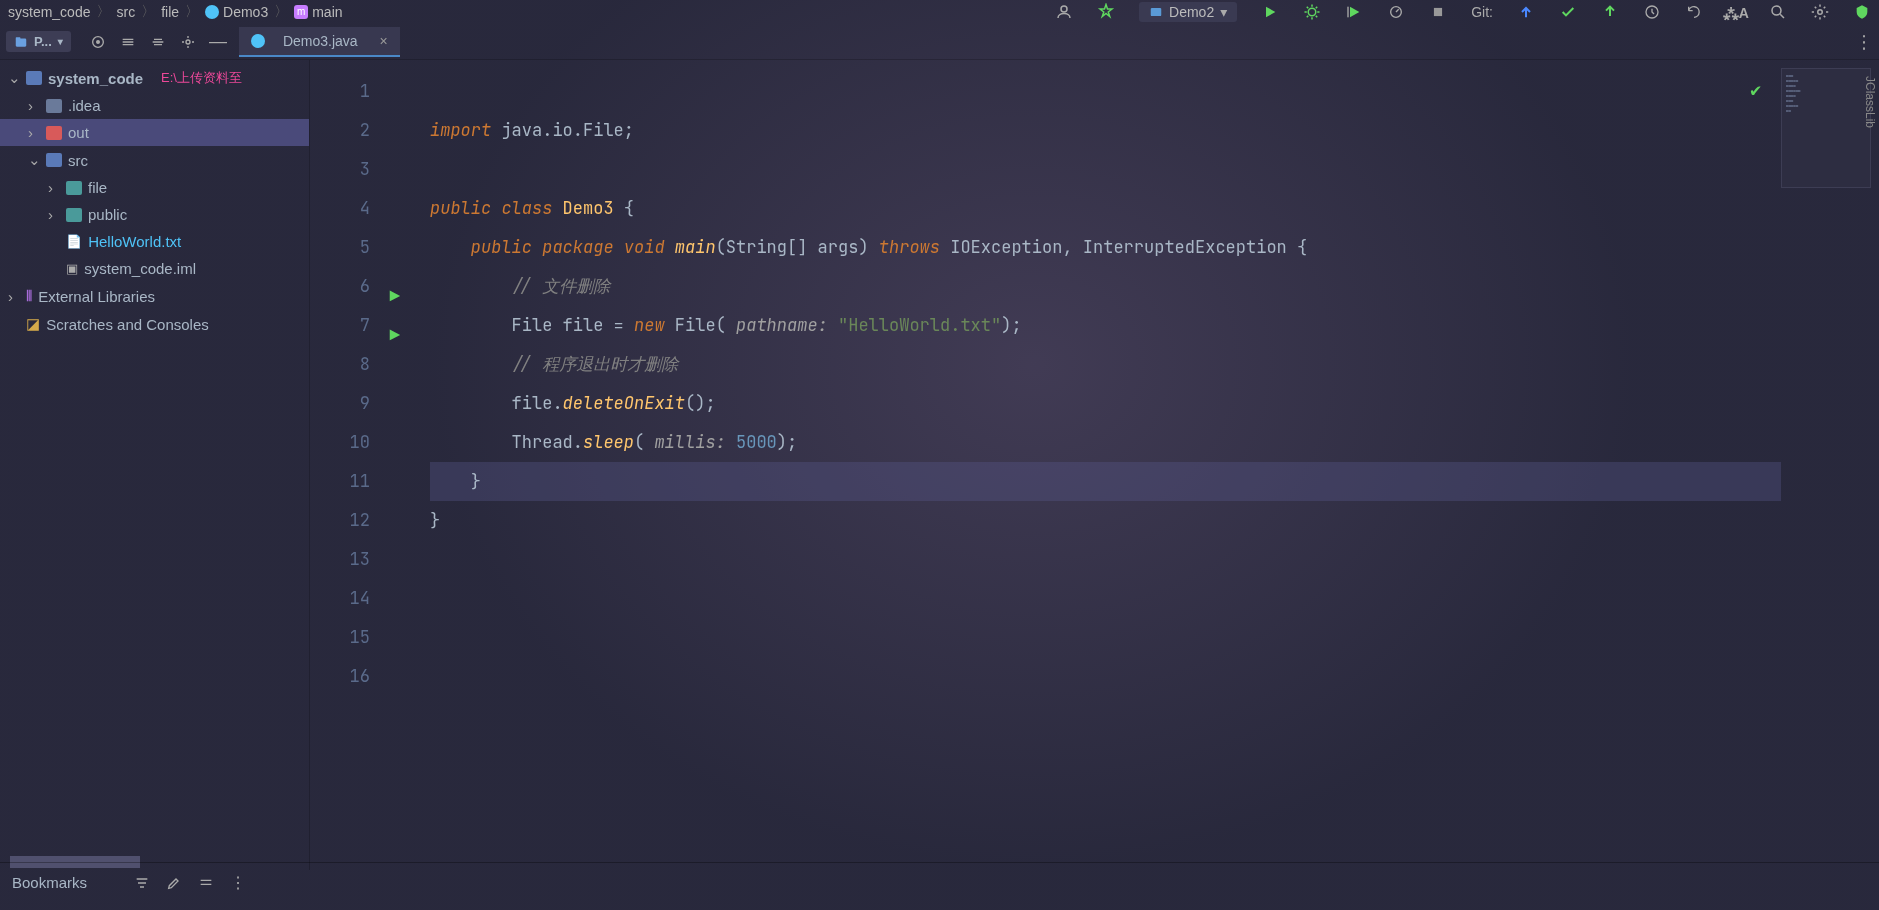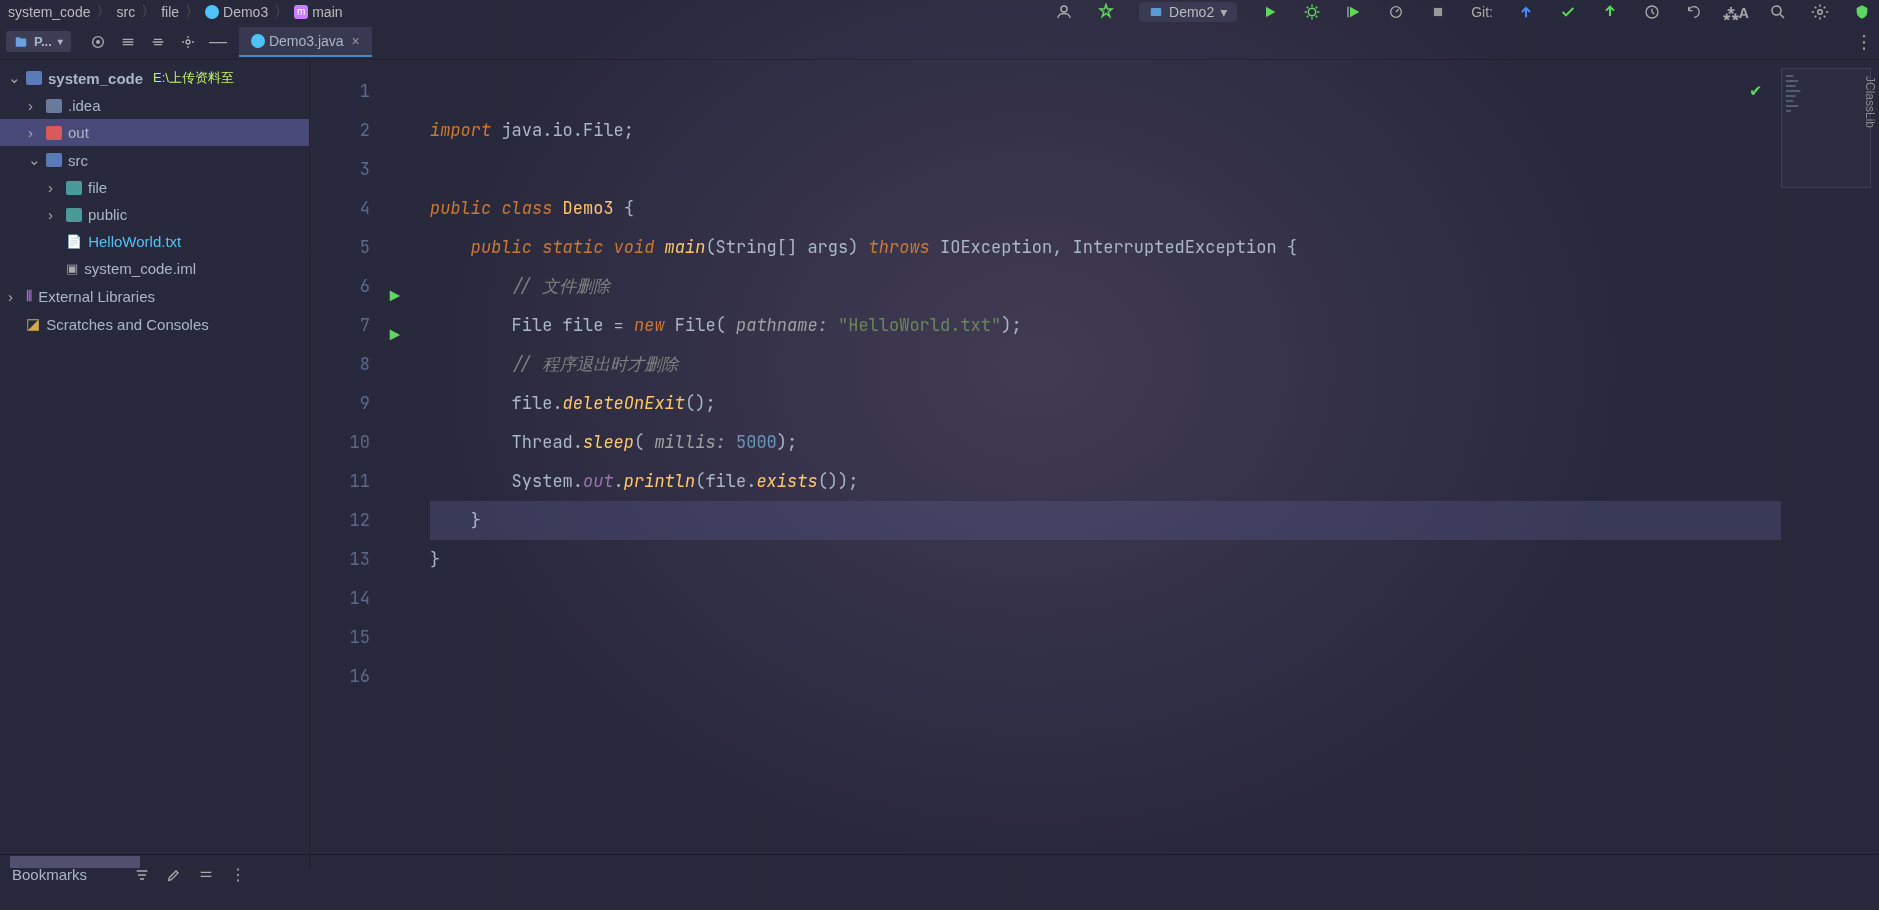--- a/index.html
+++ b/index.html
@@ -51,21 +51,21 @@
 .proj-btn {
   display: flex; align-items: center; gap: 6px;
   background: #3d3d55; padding: 3px 8px; border-radius: 3px;
   font-size: 13px; font-weight: bold;
 }
 .tool-icons { display: flex; align-items: center; gap: 12px; margin-left: 10px; }
 .tool-icons .icon { color: #aaa; cursor: pointer; }
 
 .tabs { display: flex; align-items: center; margin-left: 12px; }
 .tab {
-  display: flex; align-items: center; gap: 4px;
+  display: flex; align-items: center; gap: 18px;
   padding: 6px 12px;
   background: rgba(80,80,110,0.4);
   border-bottom: 2px solid #4a88c7;
   font-size: 14px;
 }
 .tab .close { color: #999; margin-left: 4px; }
 .tab .fi { width: 14px; height: 14px; border-radius: 50%; background: #4fc3f7; display: inline-block; }
 
 .main { position: relative; z-index: 2; display: flex; height: calc(100% - 60px - 40px); }
 
@@ -83,21 +83,21 @@
   cursor: pointer;
 }
 .tree-row.selected { background: #4a4a7a; }
 .tree-row .chev { width: 12px; color: #aaa; }
 .tree-row .fold { width: 16px; height: 14px; background: #6a7a9a; border-radius: 2px; display: inline-block; }
 .tree-row .fold.red { background: #d85a5a; }
 .tree-row .fold.blue { background: #5a7ab8; }
 .tree-row .fold.teal { background: #4a9a9a; }
 .tree-row .txt-icon { color: #4fc3f7; font-size: 13px; }
 .tree-row .lib-icon { color: #c77dff; }
-.tree-row .path { color: #bef264; font-size: 13px; margin-left: 4px; }
+.tree-row .path { color: #ec4899; font-size: 13px; margin-left: 12px; }
 .pad1 { padding-left: 28px; }
 .pad2 { padding-left: 48px; }
 
 .editor {
   flex: 1;
   display: flex;
   font-family: "JetBrains Mono", Consolas, monospace;
   font-size: 17px;
   position: relative;
 }
@@ -145,21 +145,21 @@
 }
 .vtab {
   position: absolute; right: 0; top: 70px;
   writing-mode: vertical-rl;
   font-size: 12px; color: #888;
   padding: 6px 2px;
   z-index: 3;
 }
 
 .bottom-bar {
-  position: absolute; bottom: 16px; left: 0; right: 0;
+  position: absolute; bottom: 8px; left: 0; right: 0;
   height: 40px;
   display: flex; align-items: center;
   padding: 0 12px;
   border-top: 1px solid rgba(0,0,0,0.3);
   z-index: 2;
 }
 .bottom-bar .bm { font-size: 15px; }
 .bottom-icons { display: flex; gap: 14px; margin-left: auto; margin-right: 1620px; }
 .scrollthumb {
   position: absolute; bottom: 42px; left: 10px;
@@ -409,27 +409,26 @@
       <div class="gut-line">14</div>
       <div class="gut-line">15</div>
       <div class="gut-line">16</div>
     </div>
     <div class="code">
       <span class="check-mark">✔</span>
       <div class="code-line"></div>
       <div class="code-line"><span class="kw">import</span><span> java.io.File;</span></div>
       <div class="code-line"></div>
       <div class="code-line"><span class="kw">public</span><span class="kw"> class</span><span class="cls"> Demo3</span><span> {</span></div>
-      <div class="code-line"><span class="kw">    public</span><span class="kw"> static</span><span class="kw"> void</span><span class="fn"> main</span><span>(String[] args)</span><span class="kw"> throws</span><span> IOException, InterruptedException </span><span>{</span></div>
+      <div class="code-line"><span class="kw">    public</span><span class="kw"> package</span><span class="kw"> void</span><span class="fn"> main</span><span>(String[] args)</span><span class="kw"> throws</span><span> IOException, InterruptedException </span><span>{</span></div>
       <div class="code-line"><span class="com">        // 文件删除</span></div>
       <div class="code-line"><span>        File file = </span><span class="kw">new</span><span> File</span><span>(</span><span class="param"> pathname:</span><span class="str"> "HelloWorld.txt"</span><span>);</span></div>
       <div class="code-line"><span class="com">        // 程序退出时才删除</span></div>
       <div class="code-line"><span>        file.</span><span class="fn">deleteOnExit</span><span>();</span></div>
       <div class="code-line"><span>        Thread.</span><span class="fn">sleep</span><span>(</span><span class="param"> millis:</span><span class="num"> 5000</span><span>);</span></div>
-      <div class="code-line"><span>        System.</span><span class="field">out</span><span>.</span><span class="fn">println</span><span>(file.</span><span class="fn">exists</span><span>());</span></div>
       <div class="code-line hl"><span>    }</span></div>
       <div class="code-line"><span>}</span></div>
       <div class="code-line"></div>
     </div>
     <div class="minimap">▬▬▬<br>▬▬▬▬▬<br>▬▬▬▬<br>▬▬▬▬▬▬<br>▬▬▬▬<br>▬▬▬<br>▬▬▬▬▬<br>▬▬</div>
   </div>
 </div>
 
 <div class="vtab">JClassLib</div>
 

